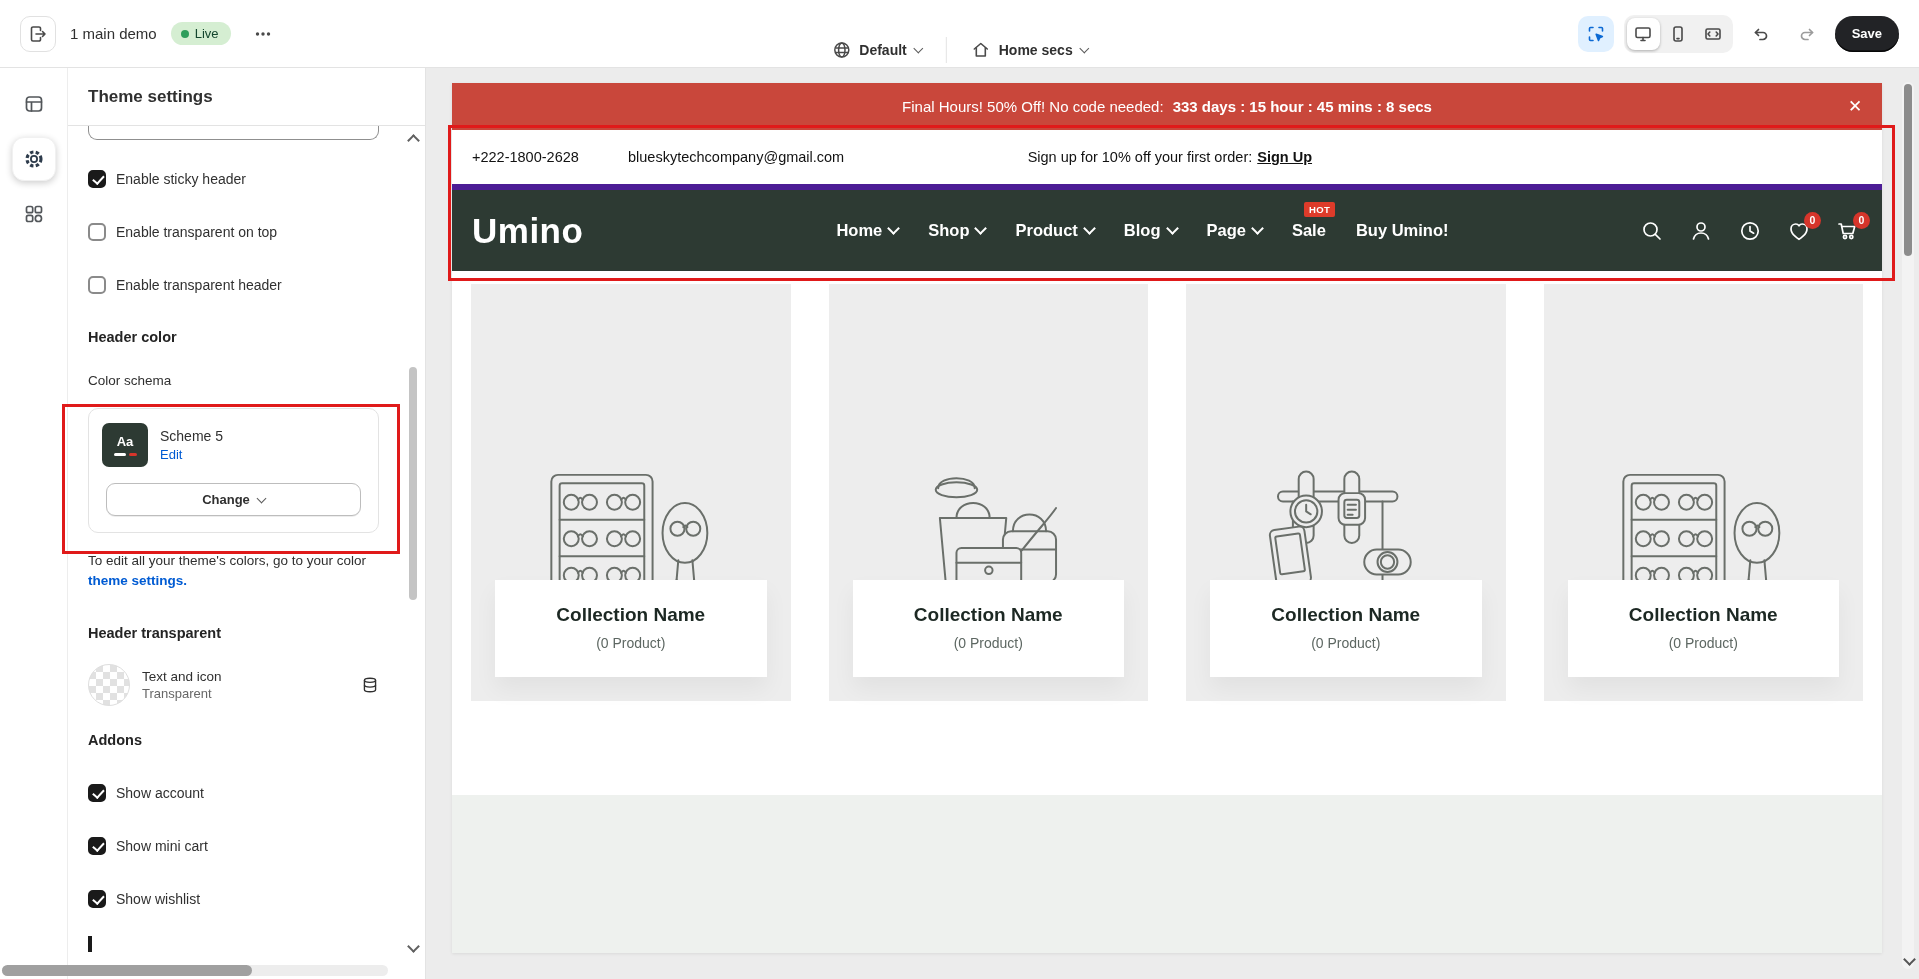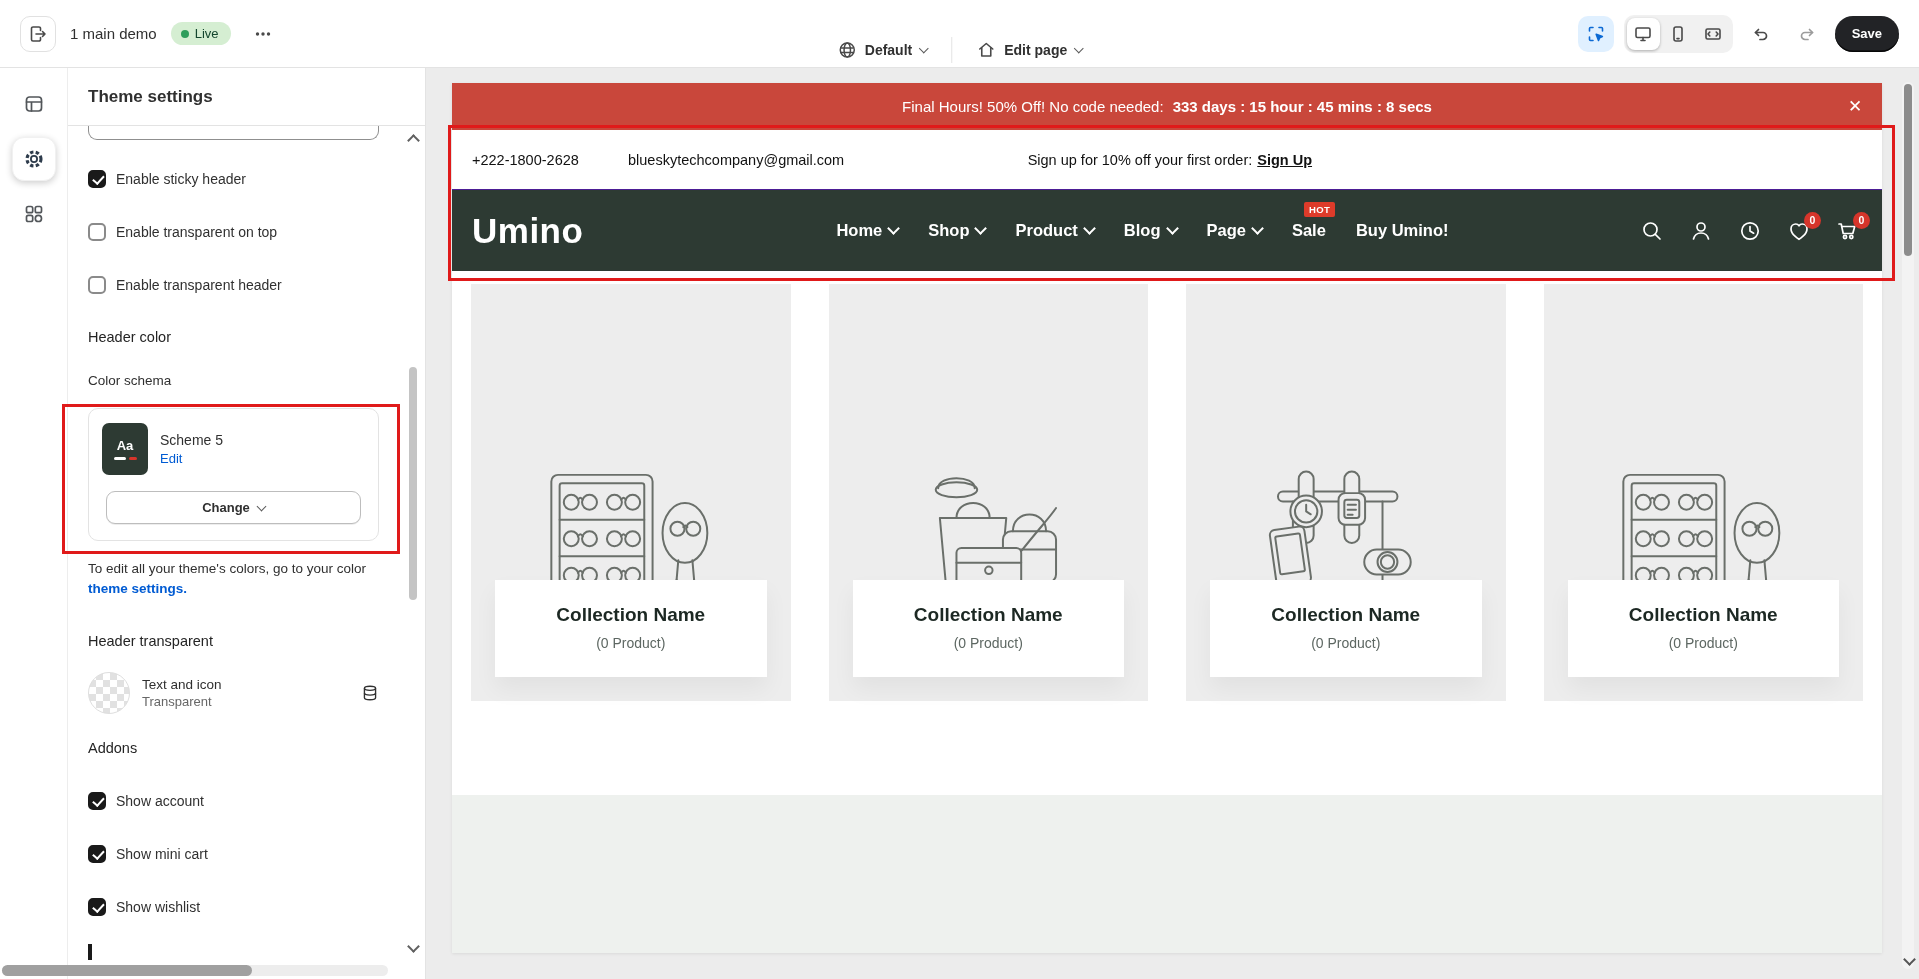--- a/index.html
+++ b/index.html
@@ -34,25 +34,25 @@
 
   
   .panel{position:absolute;left:68px;top:68px;bottom:0;width:358px;background:#fff;border-right:1px solid #e3e3e3;box-sizing:border-box;}
   .panel-header{height:58px;display:flex;align-items:center;padding:0 20px;border-bottom:1px solid #e3e3e3;font-size:17px;font-weight:700;color:#303030;box-sizing:border-box;}
   .panel-body{position:absolute;top:58px;left:0;right:0;bottom:0;overflow:hidden;padding:0 46px 0 20px;box-sizing:border-box;}
   .partial-input{height:13px;border:1px solid #8f8f8f;border-top:none;border-radius:0 0 9px 9px;margin-bottom:30px;}
   .crow{display:flex;align-items:center;gap:10px;margin-bottom:35px;font-size:14px;color:#303030;}
   .cb{position:relative;width:18px;height:18px;border:2px solid #8a8a8a;border-radius:5px;background:#fff;flex:none;box-sizing:border-box;cursor:pointer;}
   .cb.checked{background:#1a1a1a;border-color:#1a1a1a;}
   .cb.checked::after{content:"";position:absolute;left:4.5px;top:0.5px;width:4.5px;height:9px;border:solid #fff;border-width:0 2px 2px 0;transform:rotate(42deg);}
-  .ph{font-size:14.5px;font-weight:400;color:#242424;}
+  .ph{font-size:14.5px;font-weight:700;color:#242424;}
   .sub-label{font-size:13.5px;color:#303030;margin-top:28px;}
   .scheme-card{margin-top:20px;border:1px solid #e3e3e3;border-radius:10px;padding:14px 13px 16px;}
   .scheme-row{display:flex;gap:12px;align-items:center;}
-  .swatch{width:46px;height:52px;border-radius:7px;background:var(--store_header_green,#2d3a33);display:flex;flex-direction:column;align-items:center;justify-content:center;gap:4px;color:#fff;font-size:13px;font-weight:600;}
+  .swatch{width:46px;height:44px;border-radius:7px;background:var(--store_header_green,#2d3a33);display:flex;flex-direction:column;align-items:center;justify-content:center;gap:4px;color:#fff;font-size:13px;font-weight:600;}
   .swatch-bars{display:flex;gap:3px;align-items:center;}
   .bar-w{width:12px;height:3px;border-radius:2px;background:#fff;}
   .bar-r{width:8px;height:3px;border-radius:2px;background:var(--badge_red,#d6352b);}
   .scheme-name{font-size:14px;color:#303030;}
   .edit-link{font-size:13px;color:var(--accent_blue,#005bd3);cursor:pointer;margin-top:3px;}
   .change-btn{margin:16px auto 0;width:97%;height:33px;display:flex;align-items:center;justify-content:center;gap:8px;background:#fff;border:1px solid #bdbdbd;border-radius:9px;font-size:13px;font-weight:600;color:#303030;cursor:pointer;box-shadow:0 1px 0 rgba(0,0,0,.07);box-sizing:border-box;}
   .note{margin-top:18px;font-size:13.5px;line-height:20px;color:#303030;}
   .note .note-link{color:var(--accent_blue,#005bd3);cursor:pointer;font-weight:bold;}
   .trans-row{display:flex;align-items:center;gap:12px;}
   .trans-swatch{width:40px;height:40px;border-radius:50%;border:1px solid #dedede;background:repeating-conic-gradient(#e1e1e1 0 25%,#fff 0 50%);background-size:14px 14px;flex:none;}
@@ -71,21 +71,21 @@
   .hsb{position:absolute;left:2px;bottom:3px;width:386px;height:11px;background:#ededed;border-radius:6px;z-index:30;}
   .hsb-thumb{width:250px;height:11px;background:#a0a0a0;border-radius:6px;cursor:pointer;}
 
   
   .canvas{position:absolute;left:426px;top:68px;right:0;bottom:0;background:#ececec;overflow:hidden;}
   .page{position:absolute;left:26px;top:15px;width:1430px;height:870px;background:#fff;box-shadow:0 1px 3px rgba(0,0,0,.08);}
   .announce{height:47px;background:var(--announcement_red,#c9473b);color:#fff;display:flex;align-items:center;justify-content:center;gap:9px;font-size:15px;position:relative;}
   .announce .cd{font-weight:700;}
   .announce-close{position:absolute;right:14px;top:50%;transform:translateY(-50%);width:26px;height:26px;display:flex;align-items:center;justify-content:center;font-size:17px;cursor:pointer;color:#fff;background:none;border:none;}
   .announce-close::before{content:"\2715";}
-  .topstrip{height:60px;background:#fff;position:relative;font-size:14.5px;color:#121212;border-bottom:1px solid #4c1d95;box-sizing:border-box;}
+  .topstrip{height:60px;background:#fff;position:relative;font-size:14.5px;color:#121212;border-bottom:6px solid #4c1d95;box-sizing:border-box;}
   .ts-item{position:absolute;top:50%;transform:translateY(-50%);cursor:pointer;}
   .ts-phone{left:20px;}
   .ts-email{left:176px;}
   .ts-signup{left:50%;transform:translate(-49%,-50%);cursor:default;}
   .ts-signup .signup-link{font-weight:700;text-decoration:underline;color:#121212;margin-left:5px;cursor:pointer;}
   .sheader{height:81px;background:var(--store_header_green,#2d3a33);display:flex;align-items:center;color:#fff;padding:0 22px 0 20px;box-sizing:border-box;}
   .logo{font-size:35px;font-weight:700;letter-spacing:.5px;margin-right:253px;cursor:pointer;}
   .snav{display:flex;align-items:center;gap:30px;font-size:16.5px;font-weight:600;}
   .nitem{display:flex;align-items:center;gap:7px;cursor:pointer;position:relative;white-space:nowrap;}
   .chev{width:7px;height:7px;border-right:2px solid currentColor;border-bottom:2px solid currentColor;transform:rotate(45deg);margin-top:-4px;display:inline-block;}
@@ -235,21 +235,21 @@
         <span class="chev-sm"></span>
       </button>
       <span class="vdiv"></span>
       <button class="selector">
         <span style="display:flex">
           <svg width="20" height="20" viewBox="0 0 20 20" fill="none" stroke="#4a4a4a" stroke-width="1.6" stroke-linecap="round" stroke-linejoin="round">
               <path d="M3.5 9 10 3.5 16.5 9"></path>
               <path d="M5.5 7.8V16h9V7.8"></path>
             </svg>
         </span>
-        <span>Edit page</span>
+        <span>Home secs</span>
         <span class="chev-sm"></span>
       </button>
     </div>
 
     <div class="tb-right">
       <button class="icon-btn inspect-btn">
         <span style="display:flex">
           <svg width="20" height="20" viewBox="0 0 20 20" fill="none" stroke="currentColor" stroke-width="1.6" stroke-linecap="round" stroke-linejoin="round">
               <path d="M7 3.5H4.5a1 1 0 0 0-1 1V7M13 3.5h2.5a1 1 0 0 1 1 1V7M3.5 13v2.5a1 1 0 0 0 1 1H7"></path>
               <path d="M10.2 10.2l6.2 2.3-2.7 1.2-1.2 2.7Z" fill="currentColor"></path>

